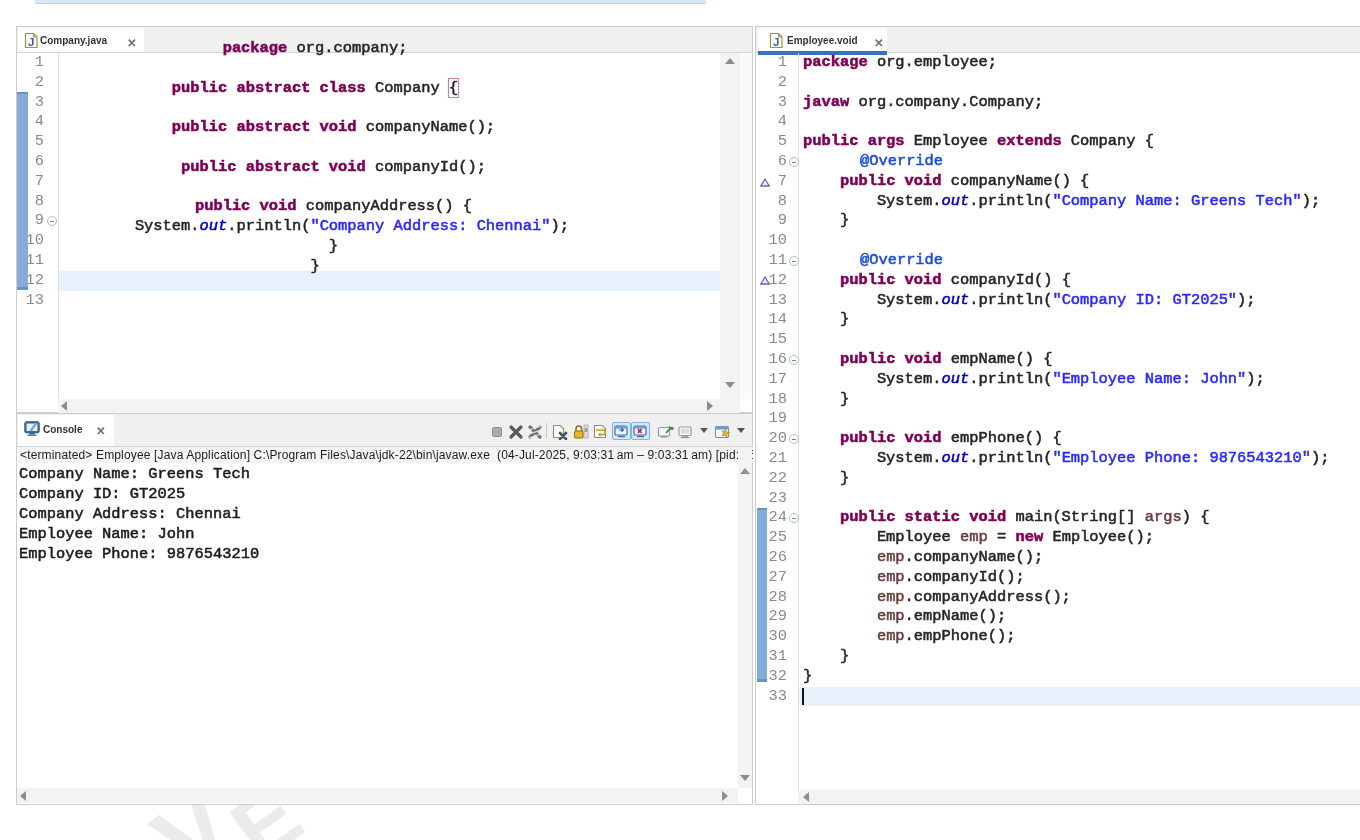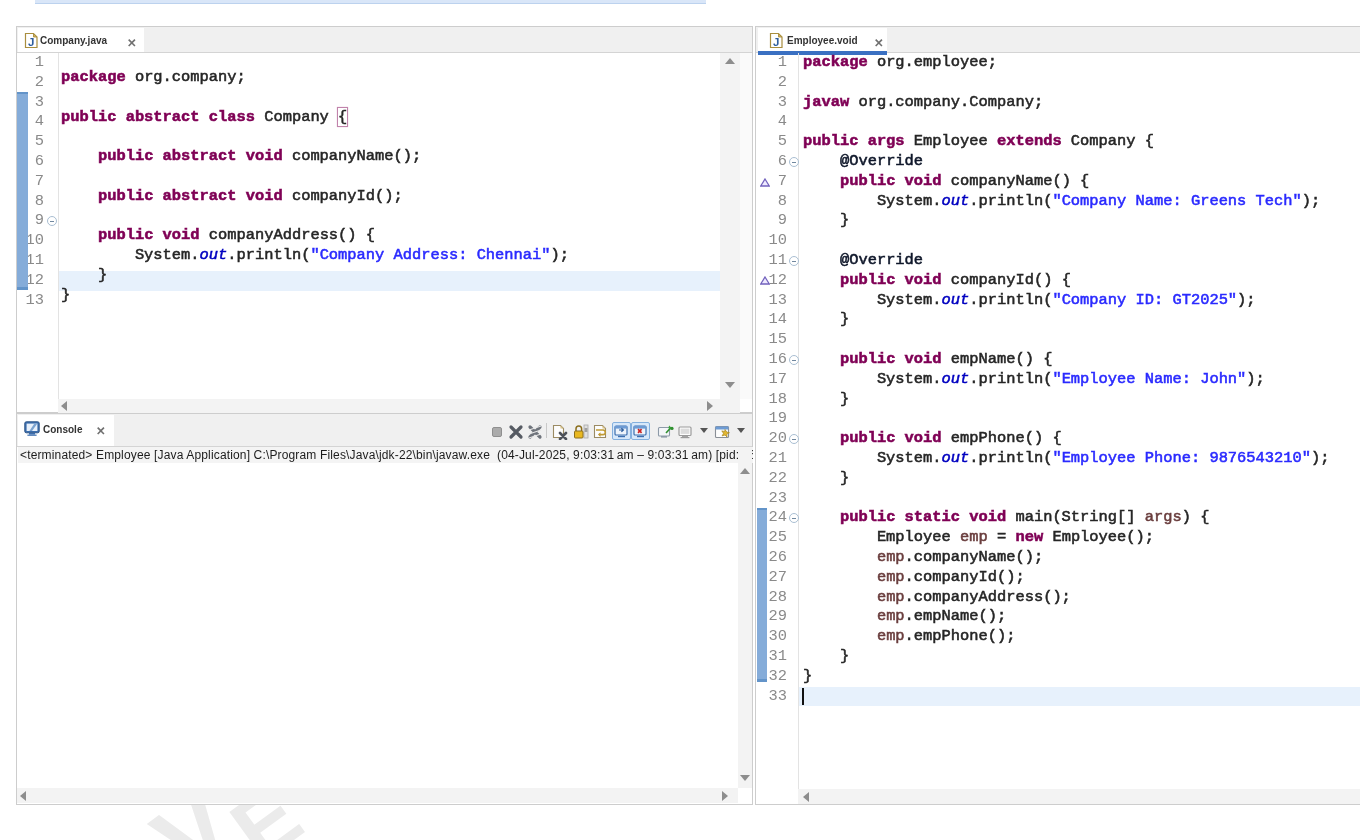--- a/index.html
+++ b/index.html
@@ -11,21 +11,21 @@
   .tabbar{position:absolute;left:0;top:0;right:0;background:#f0f0f0;border-bottom:1px solid #d4d4d4;box-sizing:border-box;}
   .tab{position:absolute;background:#ffffff;}
   .tabtxt{position:absolute;font-size:10px;font-weight:700;color:#333;letter-spacing:0;white-space:nowrap;}
   .tabx{position:absolute;color:#707070;font-size:11.5px;font-weight:600;}
   pre{margin:0;font-family:"Liberation Mono",monospace;white-space:pre;}
   .code{font-size:15.4px;line-height:19.8px;color:#262626;-webkit-text-stroke:0.55px;}
   .lnum{font-size:15.4px;line-height:19.8px;color:#8a8a8a;text-align:right;}
   .k{font-weight:bold;color:#7f0055;}
   .s{color:#2a2aff;}
   .o{font-weight:normal;font-style:italic;color:#0000c0;}
-  .an{color:#0f172a;}
+  .an{color:#1d4ed8;margin-left:20px;}
   .lv{color:#6a3e3e;}
   .brx{box-shadow:0 0 0 1.1px #c183ab;}
   .rangebar{position:absolute;width:7px;background:#85acd9;}
   .curline{position:absolute;background:#e7f1fc;}
   .gutsep{position:absolute;width:1px;background:#e3e3e3;}
   .sbtrack{position:absolute;background:#f3f3f3;}
   .aru{width:0;height:0;border-left:5px solid transparent;border-right:5px solid transparent;border-bottom:6px solid #8d8d8d;}
   .ard{width:0;height:0;border-left:5px solid transparent;border-right:5px solid transparent;border-top:6px solid #8d8d8d;}
   .arl{width:0;height:0;border-top:5px solid transparent;border-bottom:5px solid transparent;border-right:6px solid #8d8d8d;}
   .arr{width:0;height:0;border-top:5px solid transparent;border-bottom:5px solid transparent;border-left:6px solid #8d8d8d;}
@@ -65,21 +65,21 @@
 11
 12
 13</pre>
 
     <div class="rangebar" style="left:0px;top:65px;width:11px;height:198px;border-top:2px solid #6394c9;border-bottom:3px solid #6394c9;box-sizing:border-box;"></div>
 
     <div class="fold" style="left:30px;top:189.3px;"></div>
 
     <div class="curline" style="left:42px;top:243.8px;width:661px;height:19.8px;"></div>
 
-    <pre class="code abs" style="left:44px;top:41px;"><span class="k">package</span> org.company;
+    <pre class="code abs" style="left:44px;top:12px;text-align:center;"><span class="k">package</span> org.company;
 
 <span class="k">public abstract class</span> Company <span class="brx">{</span>
 
     <span class="k">public abstract void</span> companyName();
 
     <span class="k">public abstract void</span> companyId();
 
     <span class="k">public void</span> companyAddress() {
         System.<span class="o">out</span>.println(<span class="s">"Company Address: Chennai"</span>);
     }
@@ -183,20 +183,25 @@
         <rect x="1.5" y="2.5" width="13" height="11" rx="1" fill="#fdfdfd" stroke="#8a8f96" stroke-width="1.1"></rect>
         <rect x="1.5" y="2.5" width="13" height="3" fill="#6d9bd4"></rect>
         <path d="M11 5.5 l1.8 2.6 2.6 .6 -2.6 1.4 .2 2.9 -2 -2 -2.9 .9 1.4 -2.6 -1.7 -2.4 2.9 .6 z" fill="#e3b730" stroke="#a8871f" stroke-width=".7"></path>
       </svg>
       <div class="abs ard" style="left:720px;top:6px;border-left-width:4px;border-right-width:4px;border-top-width:5px;border-top-color:#555;"></div>
     </div>
 
     <div class="abs" style="left:1px;top:33px;width:735px;height:16px;background:#f4f4f4;"></div>
     <div class="abs" style="left:3px;top:34px;width:733px;height:15px;overflow:hidden;font-size:12px;color:#1c1c1c;letter-spacing:0.15px;white-space:nowrap;">&lt;terminated&gt; Employee [Java Application] C:\Program Files\Java\jdk-22\bin\javaw.exe&nbsp; (04-Jul-2025, 9:03:31 am – 9:03:31 am) [pid: 664</div>
 
+    <pre class="code abs" style="left:2px;top:49.5px;line-height:20.2px;color:#1d1d1d;">Company Name: Greens Tech
+Company ID: GT2025
+Company Address: Chennai
+Employee Name: John
+Employee Phone: 9876543210</pre>
 
     <div class="sbtrack" style="left:721px;top:34px;width:14px;height:340px;"></div>
     <div class="abs aru" style="left:723px;top:54px;"></div>
     <div class="abs ard" style="left:723px;top:361px;"></div>
 
     <div class="sbtrack" style="left:0px;top:374px;width:721px;height:15px;"></div>
     <div class="abs arl" style="left:3px;top:377px;"></div>
     <div class="abs arr" style="left:705px;top:377px;"></div>
   </div>
 

